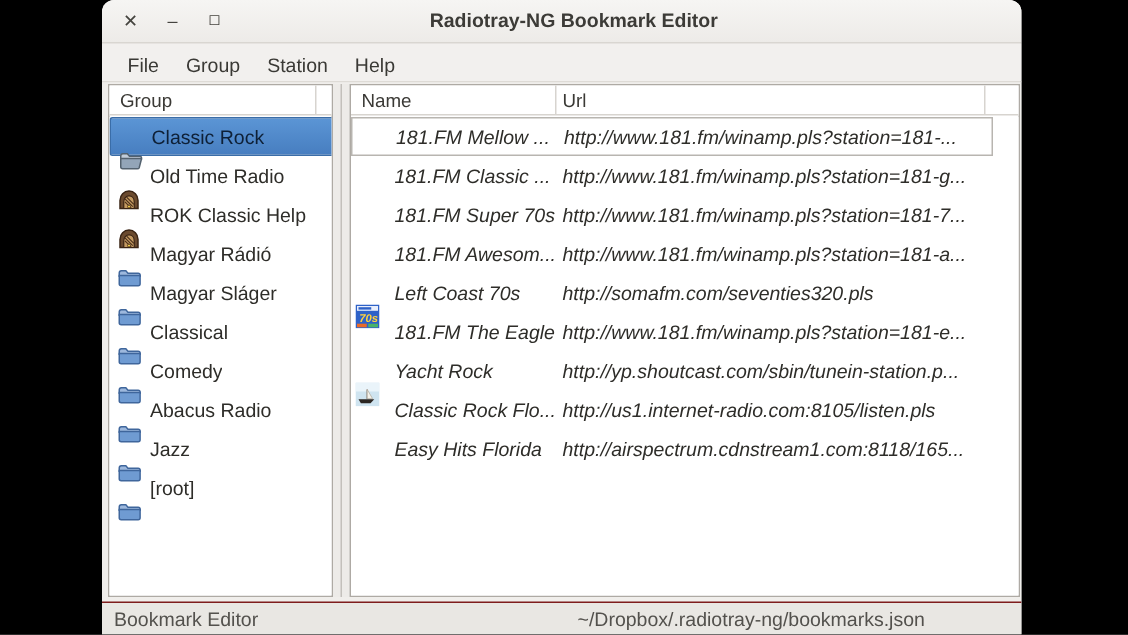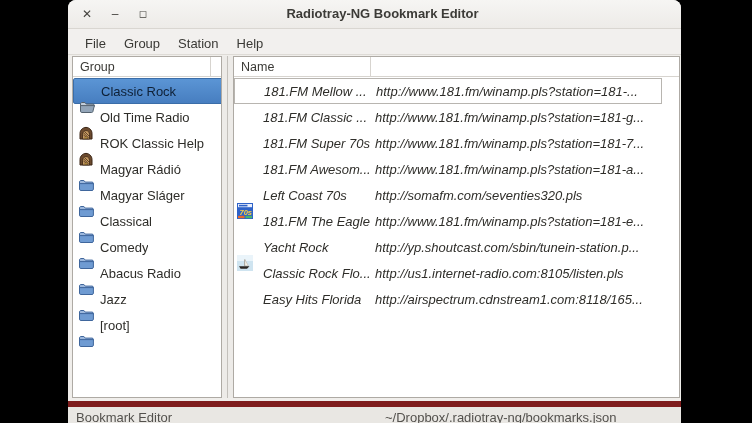--- a/index.html
+++ b/index.html
@@ -47,21 +47,21 @@
   
   .station-row{height:26px;width:428px;display:flex;align-items:center;font-size:13px;
     color:#2e2d29;cursor:default;font-style:italic;}
   .station-row.focused{border:1px solid #b8b5b0;background:#fff;}
   .cell-name{width:137px;flex:0 0 auto;display:flex;align-items:center;white-space:nowrap;
     overflow:hidden;padding-left:2px;}
   .cell-name .icon-slot{width:16px;height:16px;margin-left:1px;}
   .name-text{margin-left:10px;}
   .cell-url{flex:1;white-space:nowrap;overflow:hidden;padding-left:4px;}
   
-  .statusbar{flex:0 0 22px;position:relative;background:#e9e7e3;border-top:6px solid #7f1d1d;
+  .statusbar{flex:0 0 22px;position:relative;background:#e9e7e3;border-top:1px solid #7f1d1d;
     font-size:13px;color:#53514d;}
   .status-left{position:absolute;left:8px;top:3px;white-space:nowrap;}
   .status-right{position:absolute;left:317px;top:3px;white-space:nowrap;}
 </style>
 </head>
 <body>
 
 <div class="stage">
   <div class="window">
 
@@ -182,20 +182,21 @@
               <span class="label">[root]</span>
             </div>
           </div>
       </div>
 
       <div class="splitter"></div>
 
       <div class="panel right-panel">
         <div class="panel-header">
           <div class="header-cell hc-name">Name</div>
+          <div class="header-cell hc-url">Url</div>
           <div class="header-cell hc-gutter"></div>
         </div>
         <div class="list-body" id="station-rows">
             <div class="station-row focused">
               <div class="cell-name">
                 <span class="icon-slot"></span>
                 <span class="name-text">181.FM Mellow ...</span>
               </div>
               <div class="cell-url">http://www.181.fm/winamp.pls?station=181-...</div>
             </div>

